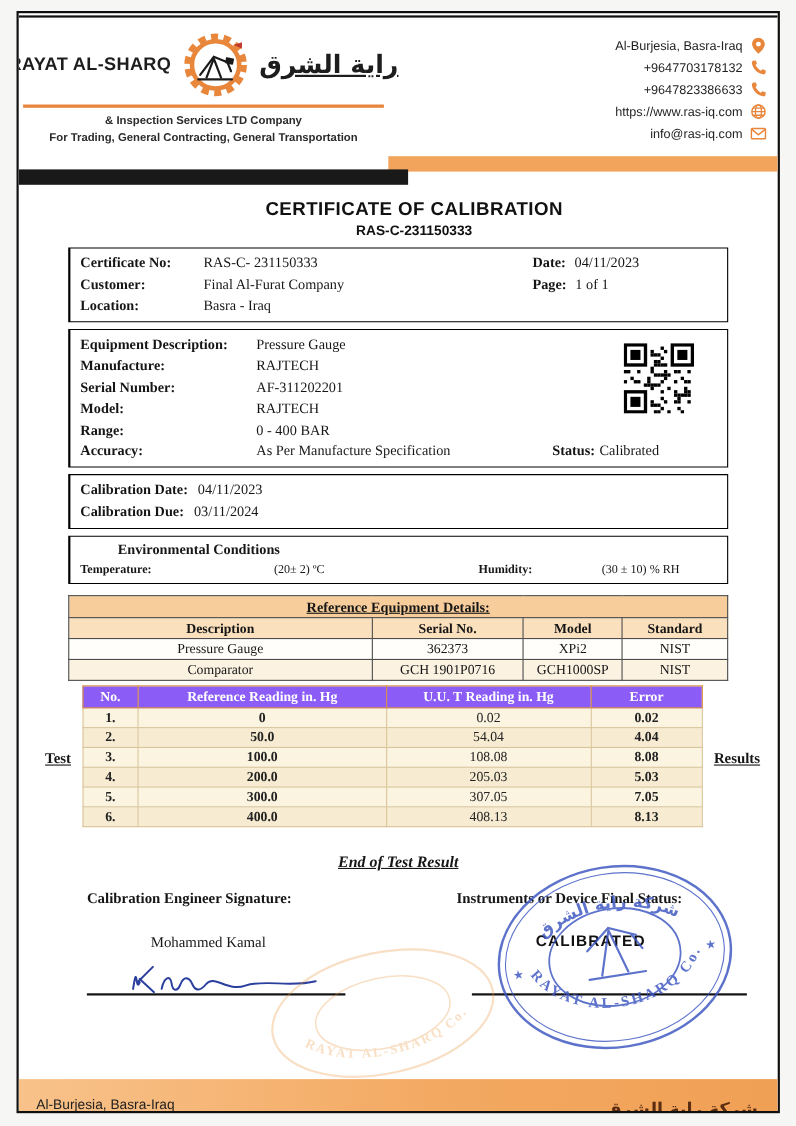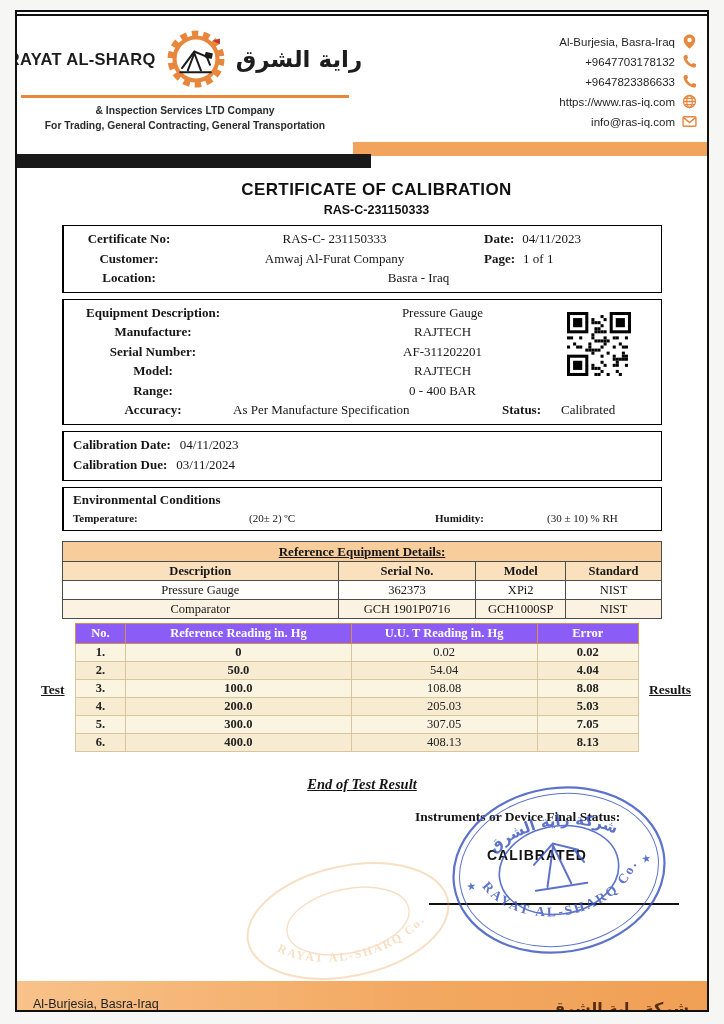--- a/index.html
+++ b/index.html
@@ -6,51 +6,51 @@
   body{width:724px;height:1024px;background:#f6f6f4;font-family:"Liberation Serif",serif;color:#161616;}
   .page{position:relative;width:694px;height:1002px;margin:10px auto 0;background:#fff;
         border:2.5px solid #101010;display:flex;flex-direction:column;overflow:hidden;box-sizing:border-box;}
   .top-rule{position:absolute;top:2px;left:0;right:0;height:2px;background:#101010;}
 
   
   .hdr{position:relative;height:158px;flex:0 0 auto;}
   .logo-block{position:absolute;left:0;top:14px;width:336px;}
   .logo-row{display:flex;align-items:center;justify-content:center;gap:7px;}
   .co-name{font-family:"Liberation Sans",sans-serif;font-weight:bold;font-size:16.5px;letter-spacing:.3px;color:#1d1d1d;white-space:nowrap;}
-  .co-name-ar{font-family:"DejaVu Sans",sans-serif;font-weight:bold;font-size:23px;color:#1d1d1d;white-space:nowrap;}
+  .co-name-ar{font-family:"DejaVu Sans",sans-serif;font-weight:bold;font-size:23px;color:#1d1d1d;white-space:nowrap;text-decoration:underline;}
   .gear{flex:none;}
   .logo-rule{height:2.5px;background:#E8873C;margin:3px 4px 5px;}
   .tagline{text-align:center;font-family:"Liberation Sans",sans-serif;font-size:10.3px;font-weight:600;color:#2b2b2b;line-height:1.5;}
   .contacts{position:absolute;right:10px;top:22px;display:flex;flex-direction:column;gap:5px;align-items:flex-end;}
   .c-row{display:flex;align-items:center;gap:7px;}
   .c-text{font-family:"Liberation Sans",sans-serif;font-size:11.5px;color:#1f1f1f;}
   .c-icon{width:15px;height:15px;display:inline-flex;}
   .c-icon svg{width:15px;height:15px;}
   .bar-orange{position:absolute;left:336px;right:0;top:130px;height:14px;background:#F2A45C;}
   .bar-black{position:absolute;left:0;width:354px;top:142px;height:14px;background:#191919;}
 
   
   .title-sec{text-align:center;margin-top:10px;padding-left:29px;}
   .title-sec h1{font-family:"Liberation Sans",sans-serif;font-size:17px;letter-spacing:.4px;margin:0;color:#111;}
   .title-sec h2{font-family:"Liberation Sans",sans-serif;font-size:12.5px;margin:3px 0 0;color:#111;}
 
   
   .boxes{width:600px;margin:8px auto 0;}
   .box{border:1.5px solid #000;border-left-width:2.5px;padding:3px 9px 4px;margin-bottom:6px;position:relative;}
-  .row{display:flex;align-items:baseline;font-size:13px;line-height:1.5;text-align:center;}
+  .row{display:flex;align-items:baseline;font-size:13px;line-height:1.5;}
   .lbl{font-weight:bold;white-space:nowrap;}
   .w112{width:112px;flex:none;}
   .w160{width:160px;flex:none;}
   .grow{flex:1;}
   .rightpair{flex:none;width:168px;display:flex;gap:8px;}
   .qr{position:absolute;right:30px;top:12px;width:64px;height:64px;}
-  .statuspair{margin-left:auto;width:150px;display:flex;gap:20px;}
+  .statuspair{margin-left:auto;width:150px;display:flex;gap:4px;}
   .calrow{display:flex;justify-content:space-between;font-size:13px;line-height:1.6;padding-right:14px;flex-direction:column;}
   .pair{display:flex;gap:9px;}
-  .env-title{font-weight:bold;font-size:13px;line-height:1.45;}
+  .env-title{font-weight:bold;font-size:13px;line-height:1.45;margin-left:34px;}
   .env-row{display:grid;grid-template-columns:176px 186px 112px auto;font-size:11px;line-height:1.5;}
 
   
   .ref-table{width:600px;margin:10px auto 0;border-collapse:collapse;font-size:12.5px;}
   .ref-table td,.ref-table th{border:1px solid #4c4c4c;padding:1.5px 4px;text-align:center;}
   .rt-title td{background:#F7CD9B;font-weight:bold;text-decoration:underline;font-size:13px;}
   .rt-head th{background:#FAE0BD;font-weight:bold;}
   .ref-table tr.data td{background:#FFFEFA;}
   .ref-table tr.data.alt td{background:#FBF2E2;}
 
@@ -180,21 +180,21 @@
       <div class="row">
         <span class="lbl w112">Certificate No:</span>
         <span class="grow">RAS-C- 231150333</span>
         <span class="rightpair">
           <span class="lbl">Date:</span>
           <span>04/11/2023</span>
         </span>
       </div>
       <div class="row">
         <span class="lbl w112">Customer:</span>
-        <span class="grow">Amwaj Al-Furat Company</span>
+        <span class="grow">Final Al-Furat Company</span>
         <span class="rightpair">
           <span class="lbl">Page:</span>
           <span>1 of 1</span>
         </span>
       </div>
       <div class="row">
         <span class="lbl w112">Location:</span>
         <span class="grow">Basra - Iraq</span>
       </div>
     </div>
@@ -417,20 +417,28 @@
         <td class="b">8.13</td>
       </tr>
     </tbody>
       </table>
     <span class="side-label right">Results</span>
   </section>
 
   <div class="end-line">End of Test Result</div>
 
   <section class="sig-sec">
+    <div class="sig-left">
+      <div class="sig-label">Calibration Engineer Signature:</div>
+      <div class="sig-name">Mohammed Kamal</div>
+      <svg class="signature-svg" viewBox="0 0 205 74">
+        <path d="M16,48 C20,22 18,52 22,42 M20,42 L34,28 M22,39 L35,51 M42,48 C44,37 50,35 51,43 C52,50 56,51 59,44 C62,36 67,37 70,44 C73,51 78,49 82,44 C90,34 101,51 118,45 C136,39 158,47 182,41" fill="none" stroke="#2b3f9e" stroke-width="1.8" stroke-linecap="round"></path>
+      </svg>
+      <div class="sig-line"></div>
+    </div>
 
     <div class="sig-right">
       <div class="sig-label">Instruments or Device Final Status:</div>
       <div class="sig-status">CALIBRATED</div>
       <div class="sig-line"></div>
       <svg class="stamp" viewBox="0 0 232 182">
         <g transform="rotate(-9 116 91)" opacity="0.82">
           <ellipse cx="116" cy="91" rx="106" ry="82" fill="none" stroke="#3a54c0" stroke-width="2.2"></ellipse>
           <ellipse cx="116" cy="91" rx="100" ry="76" fill="none" stroke="#3a54c0" stroke-width="1"></ellipse>
           <ellipse cx="116" cy="91" rx="60" ry="44" fill="none" stroke="#3a54c0" stroke-width="1.6"></ellipse>

